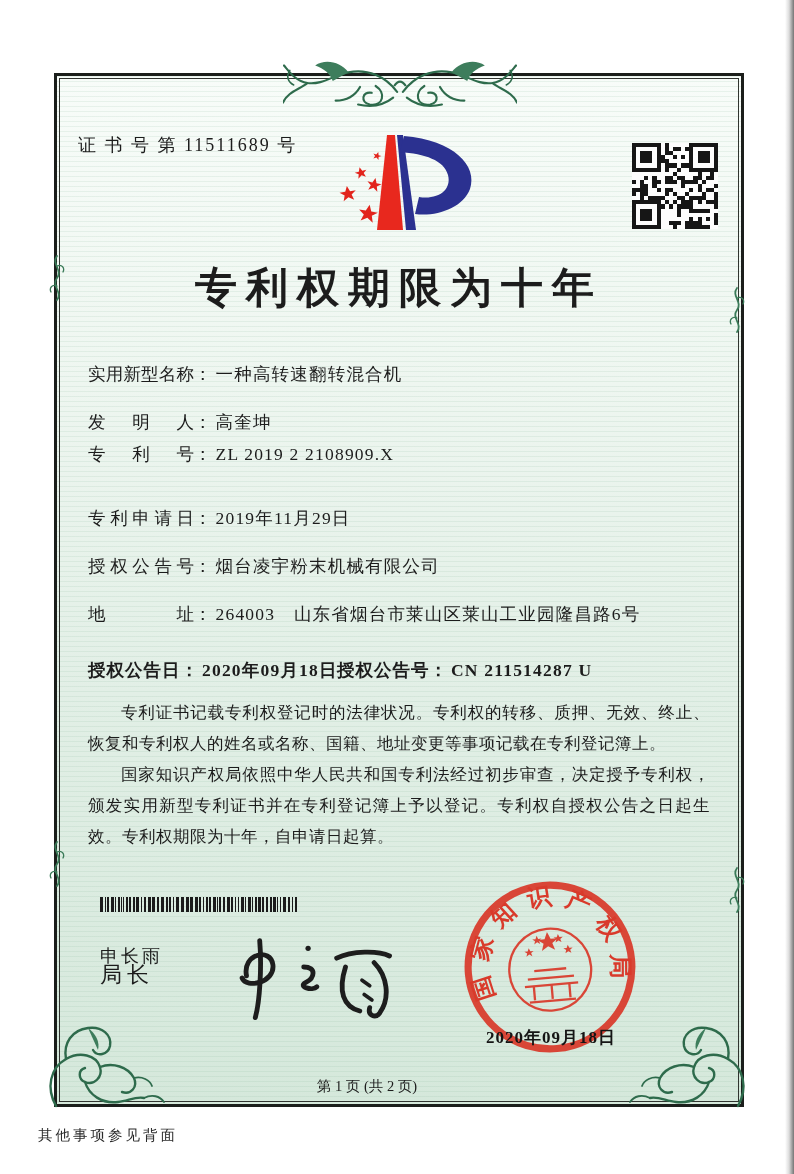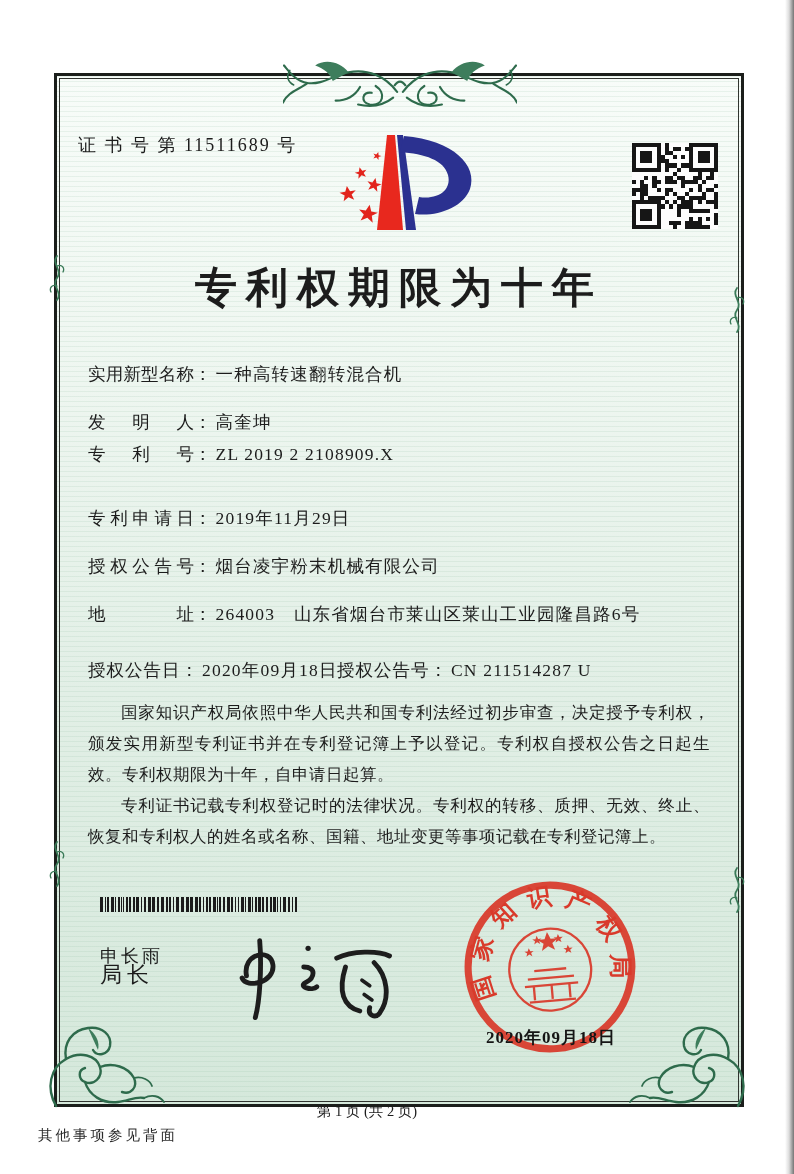--- a/index.html
+++ b/index.html
@@ -41,21 +41,21 @@
   
   .barcode{position:absolute;left:100px;top:897px;width:198px;height:15px;display:flex;align-items:stretch;}
   .barcode div{background:#1b1b1b;}
   .barcode div.g{background:transparent;}
   .director-title{position:absolute;left:100px;top:960px;font-size:22px;letter-spacing:5px;}
   .director-name{position:absolute;left:100px;top:944px;font-size:18px;letter-spacing:3px;}
   .signature{position:absolute;left:212px;top:934px;width:190px;height:88px;}
   .seal{position:absolute;left:461px;top:878px;width:178px;height:178px;transform:rotate(-5deg);}
   .seal-date{position:absolute;left:467px;top:1026px;width:168px;text-align:center;
       font-size:17px;font-weight:600;letter-spacing:1px;color:#151515;}
-  .page-indicator{position:absolute;left:22px;top:1077px;width:690px;text-align:center;font-size:14.5px;margin-top:25px;}
+  .page-indicator{position:absolute;left:22px;top:1077px;width:690px;text-align:center;font-size:14.5px;}
   .footer-note{position:absolute;left:38px;top:1126px;width:640px;
       font-size:14.5px;letter-spacing:3px;color:#2a2a2a;}
   
   .orn{position:absolute;pointer-events:none;}
   .orn-top{left:283px;top:50px;width:234px;height:70px;}
   .orn-corner-bl{left:36px;top:1020px;width:140px;height:94px;}
   .orn-corner-br{left:618px;top:1020px;width:140px;height:94px;transform:scaleX(-1);}
   .orn-side{width:16px;height:48px;}
   .hidden-defs{position:absolute;width:0;height:0;}
 </style>
@@ -594,31 +594,31 @@
     </div>
     <div class="frow" style="top:144px;">
       <span class="flabel">专利申请日</span><span class="fcolon">：</span><span class="fvalue">2019年11月29日</span>
     </div>
     <div class="frow" style="top:192px;">
       <span class="flabel">授权公告号</span><span class="fcolon">：</span><span class="fvalue">烟台凌宇粉末机械有限公司</span>
     </div>
     <div class="frow" style="top:240px;">
       <span class="flabel">地址</span><span class="fcolon">：</span><span class="fvalue">264003　山东省烟台市莱山区莱山工业园隆昌路6号</span>
     </div>
-    <div class="frow" style="top:296px;width:624px;">
+    <div class="frow" style="top:296px;width:624px;font-weight:bold;">
       <span class="glabel">授权公告日</span><span>：</span><span class="fvalue">2020年09月18日</span>
       <span class="grant-col2">
         <span class="glabel">授权公告号</span><span>：</span><span class="fvalue">CN 211514287 U</span>
       </span>
     </div>
   </div>
 
   <div class="body-text">
+    <p>专利证书记载专利权登记时的法律状况。专利权的转移、质押、无效、终止、恢复和专利权人的姓名或名称、国籍、地址变更等事项记载在专利登记簿上。</p>
     <p>国家知识产权局依照中华人民共和国专利法经过初步审查，决定授予专利权，颁发实用新型专利证书并在专利登记簿上予以登记。专利权自授权公告之日起生效。专利权期限为十年，自申请日起算。</p>
-    <p>专利证书记载专利权登记时的法律状况。专利权的转移、质押、无效、终止、恢复和专利权人的姓名或名称、国籍、地址变更等事项记载在专利登记簿上。</p>
   </div>
 
   <div class="barcode">
       <div style="width: 3px;"></div>
       <div class="g" style="width: 2px;"></div>
       <div style="width: 1px;"></div>
       <div class="g" style="width: 1px;"></div>
       <div style="width: 2px;"></div>
       <div class="g" style="width: 2px;"></div>
       <div style="width: 3px;"></div>

